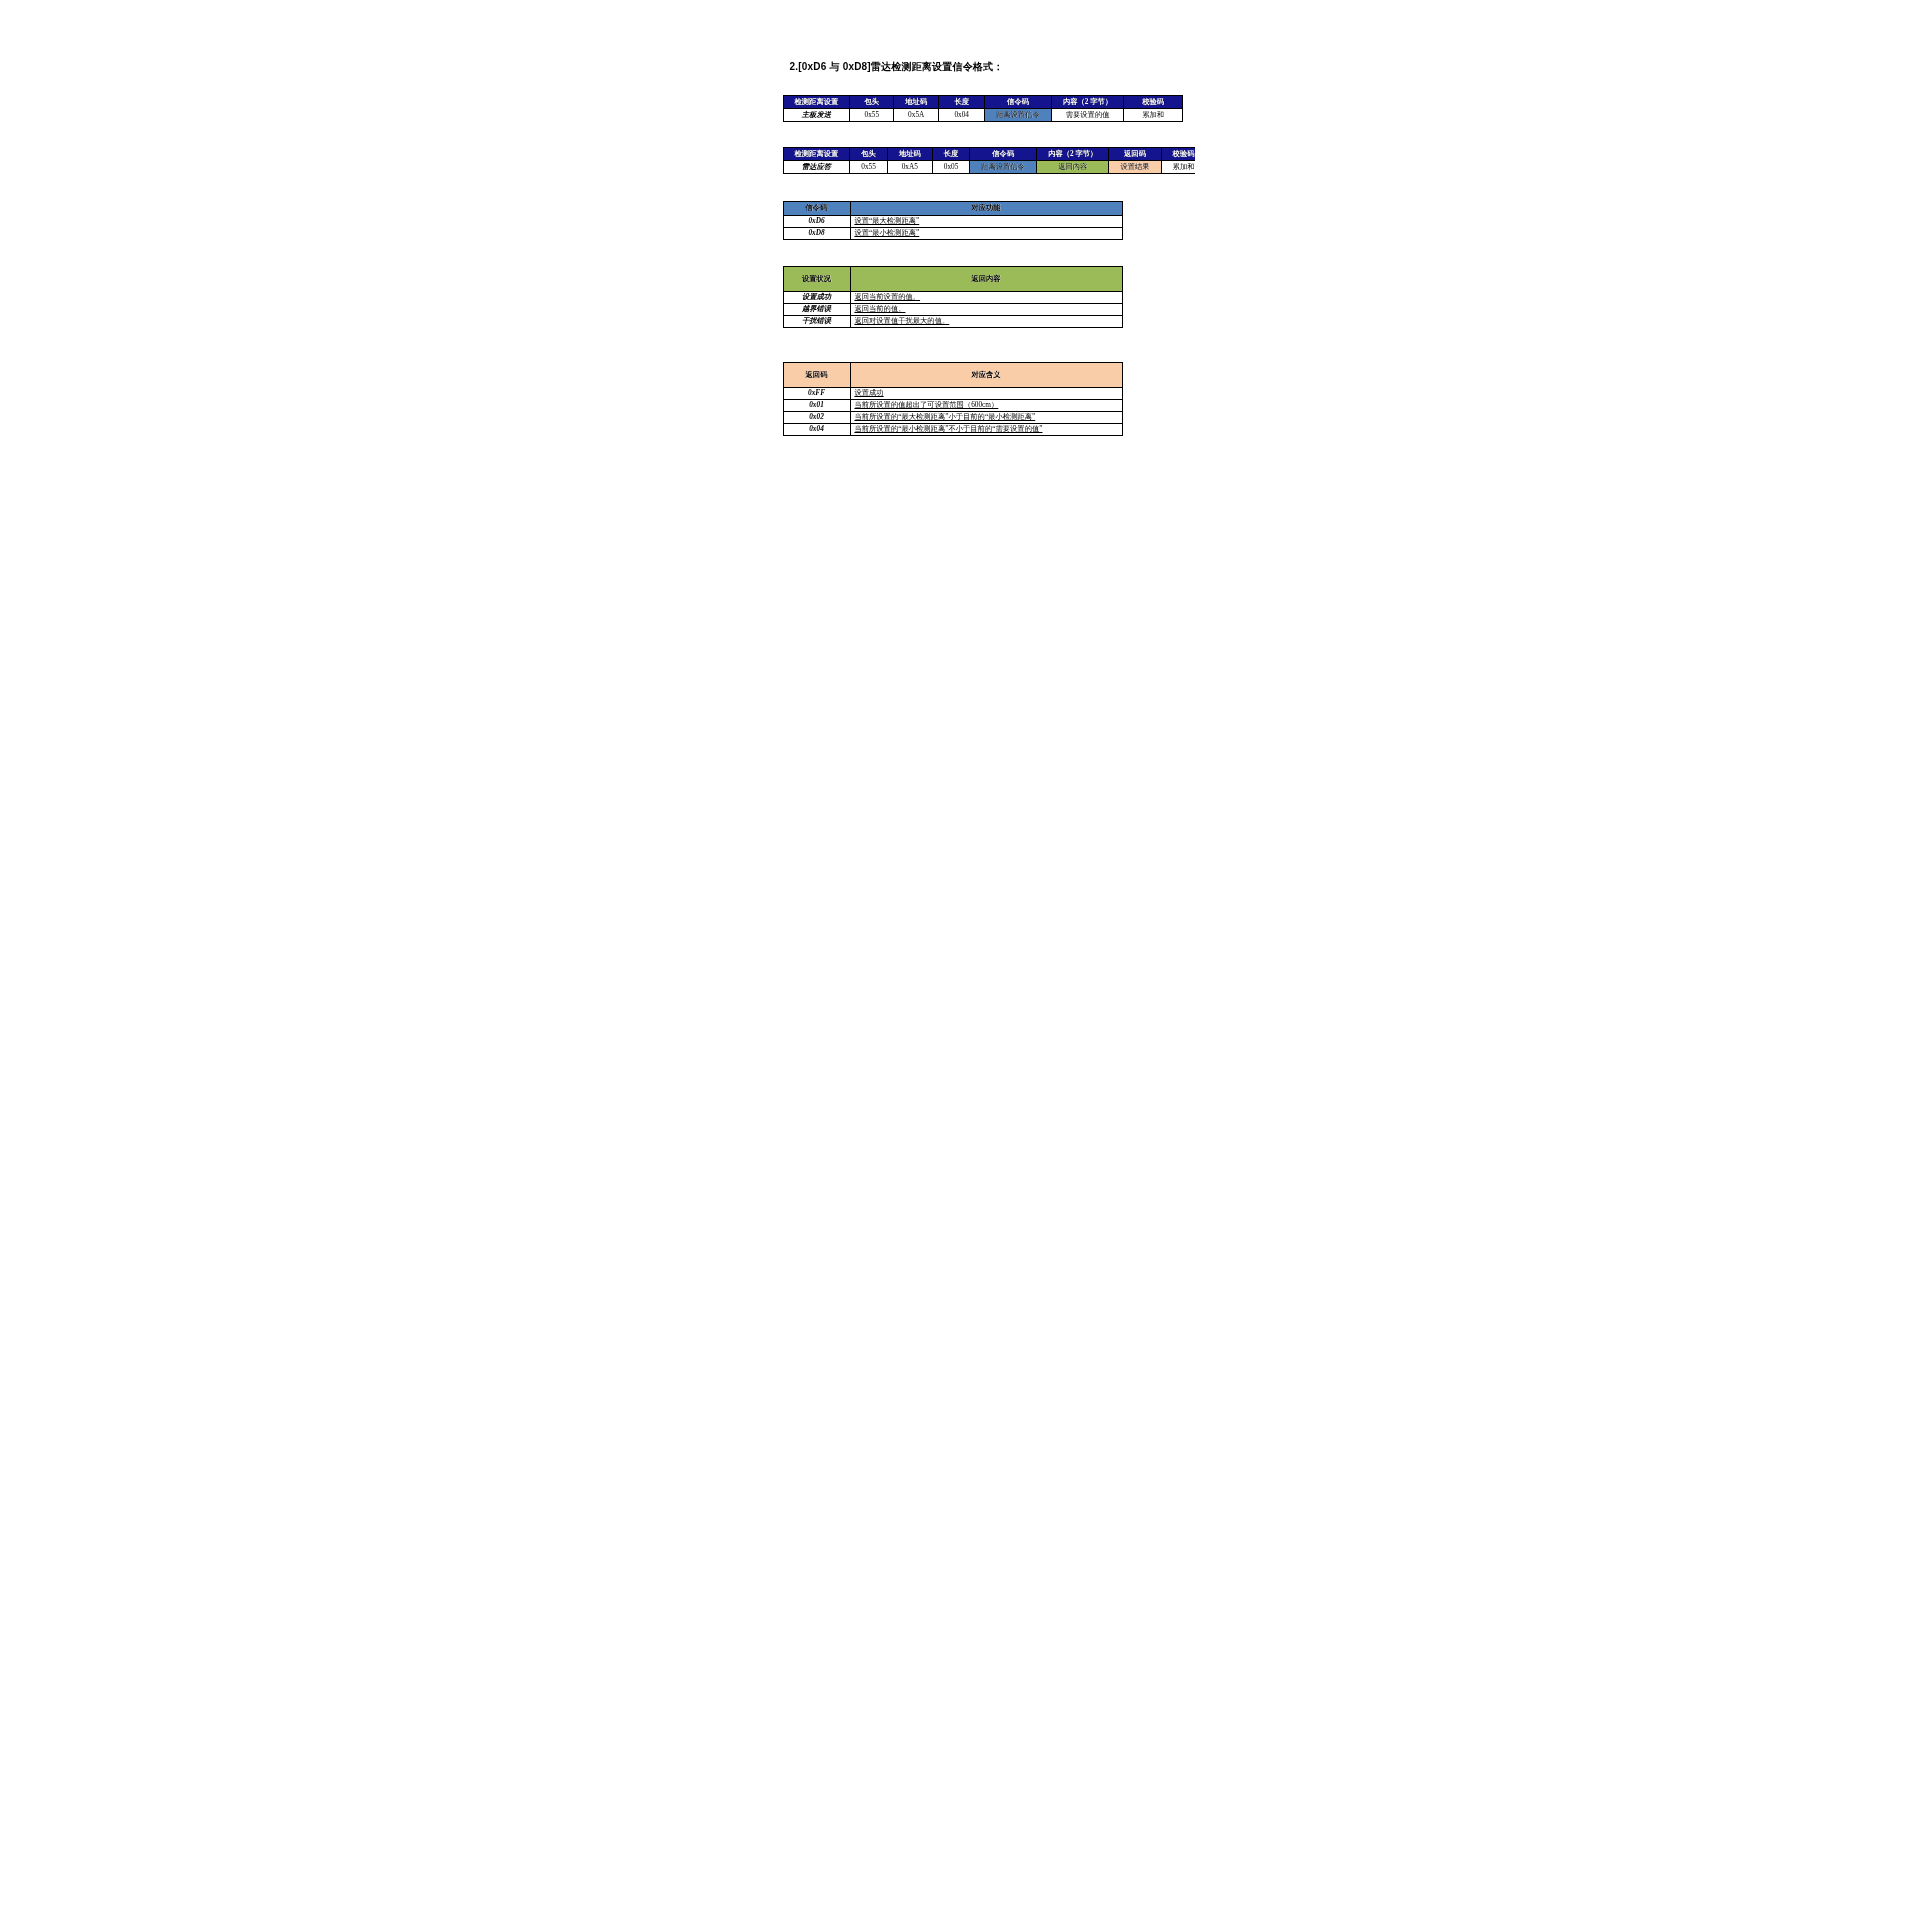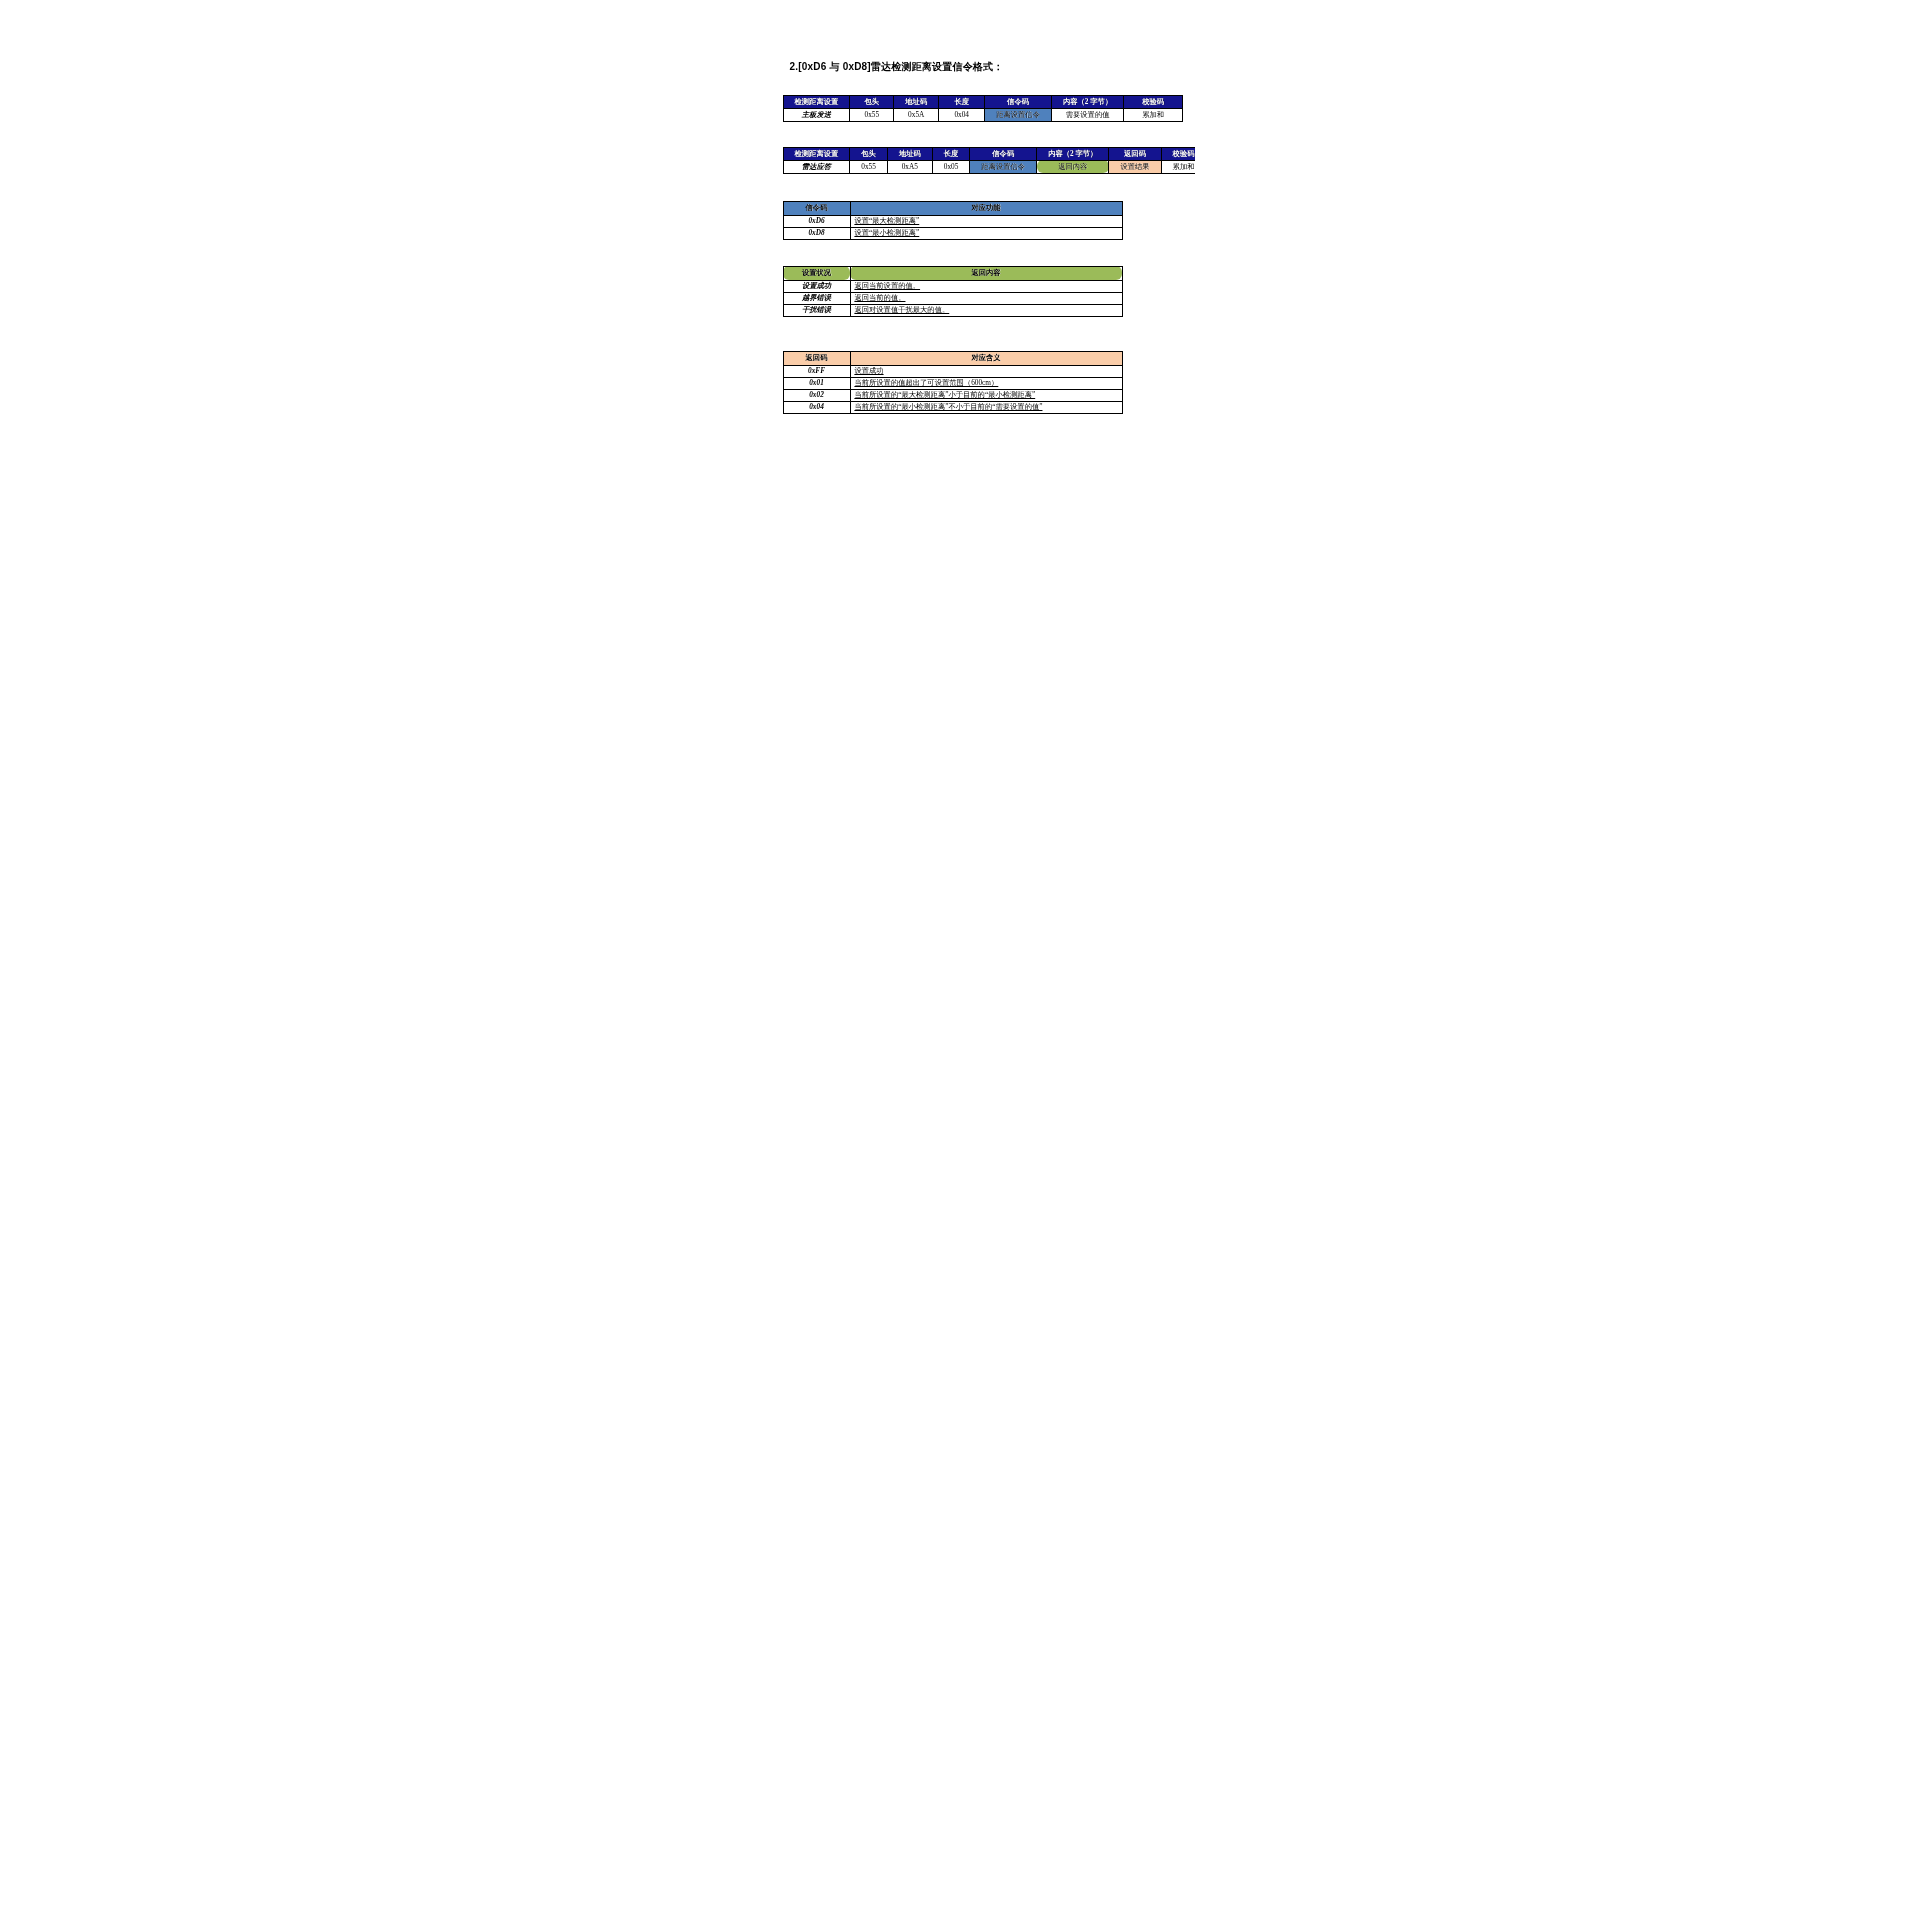--- a/index.html
+++ b/index.html
@@ -53,37 +53,37 @@
     white-space:nowrap;
   }
   table.doc-table{
     border-left:0.8px solid var(--border);
     border-right:0.8px solid var(--border);
   }
   
   .t-send tr, .t-reply tr{height:13px;}
   .t-commands tr.hdr{height:14px;}
   .t-commands tr{height:12px;}
-  .t-status tr.hdr, .t-codes tr.hdr{height:14px;}
+  .t-status tr.hdr, .t-codes tr.hdr{height:25px;}
   .t-status tr, .t-codes tr{height:12px;}
   
   .t-send{margin-top:22px;}
   .t-reply{margin-top:25px;}
   .t-commands{margin-top:27px;}
   .t-status{margin-top:26px;}
   .t-codes{margin-top:34px;}
   
   .c-navy{
     background:var(--navy);
     color:#fff;
     font-weight:bold;
     text-shadow:0.4px 0.4px 0.4px rgba(0,0,0,0.65);
   }
   .c-steel{background:var(--steel);}
-  .c-green{background:var(--green);border-radius:6px;}
+  .c-green{background:var(--green);}
   .c-peach{background:var(--peach);}
   .hdr th{font-weight:bold;}
   .t-commands .hdr th, .t-status .hdr th, .t-codes .hdr th{
     color:#000;
     text-shadow:0.4px 0.4px 0 rgba(255,255,255,0.8);
   }
   td{text-shadow:0.4px 0.4px 0 rgba(255,255,255,0.8);}
   .bold{font-weight:bold;font-style:italic;}
   .left{text-align:left !important;padding-left:3.9px !important;text-decoration:underline;}
 </style>

